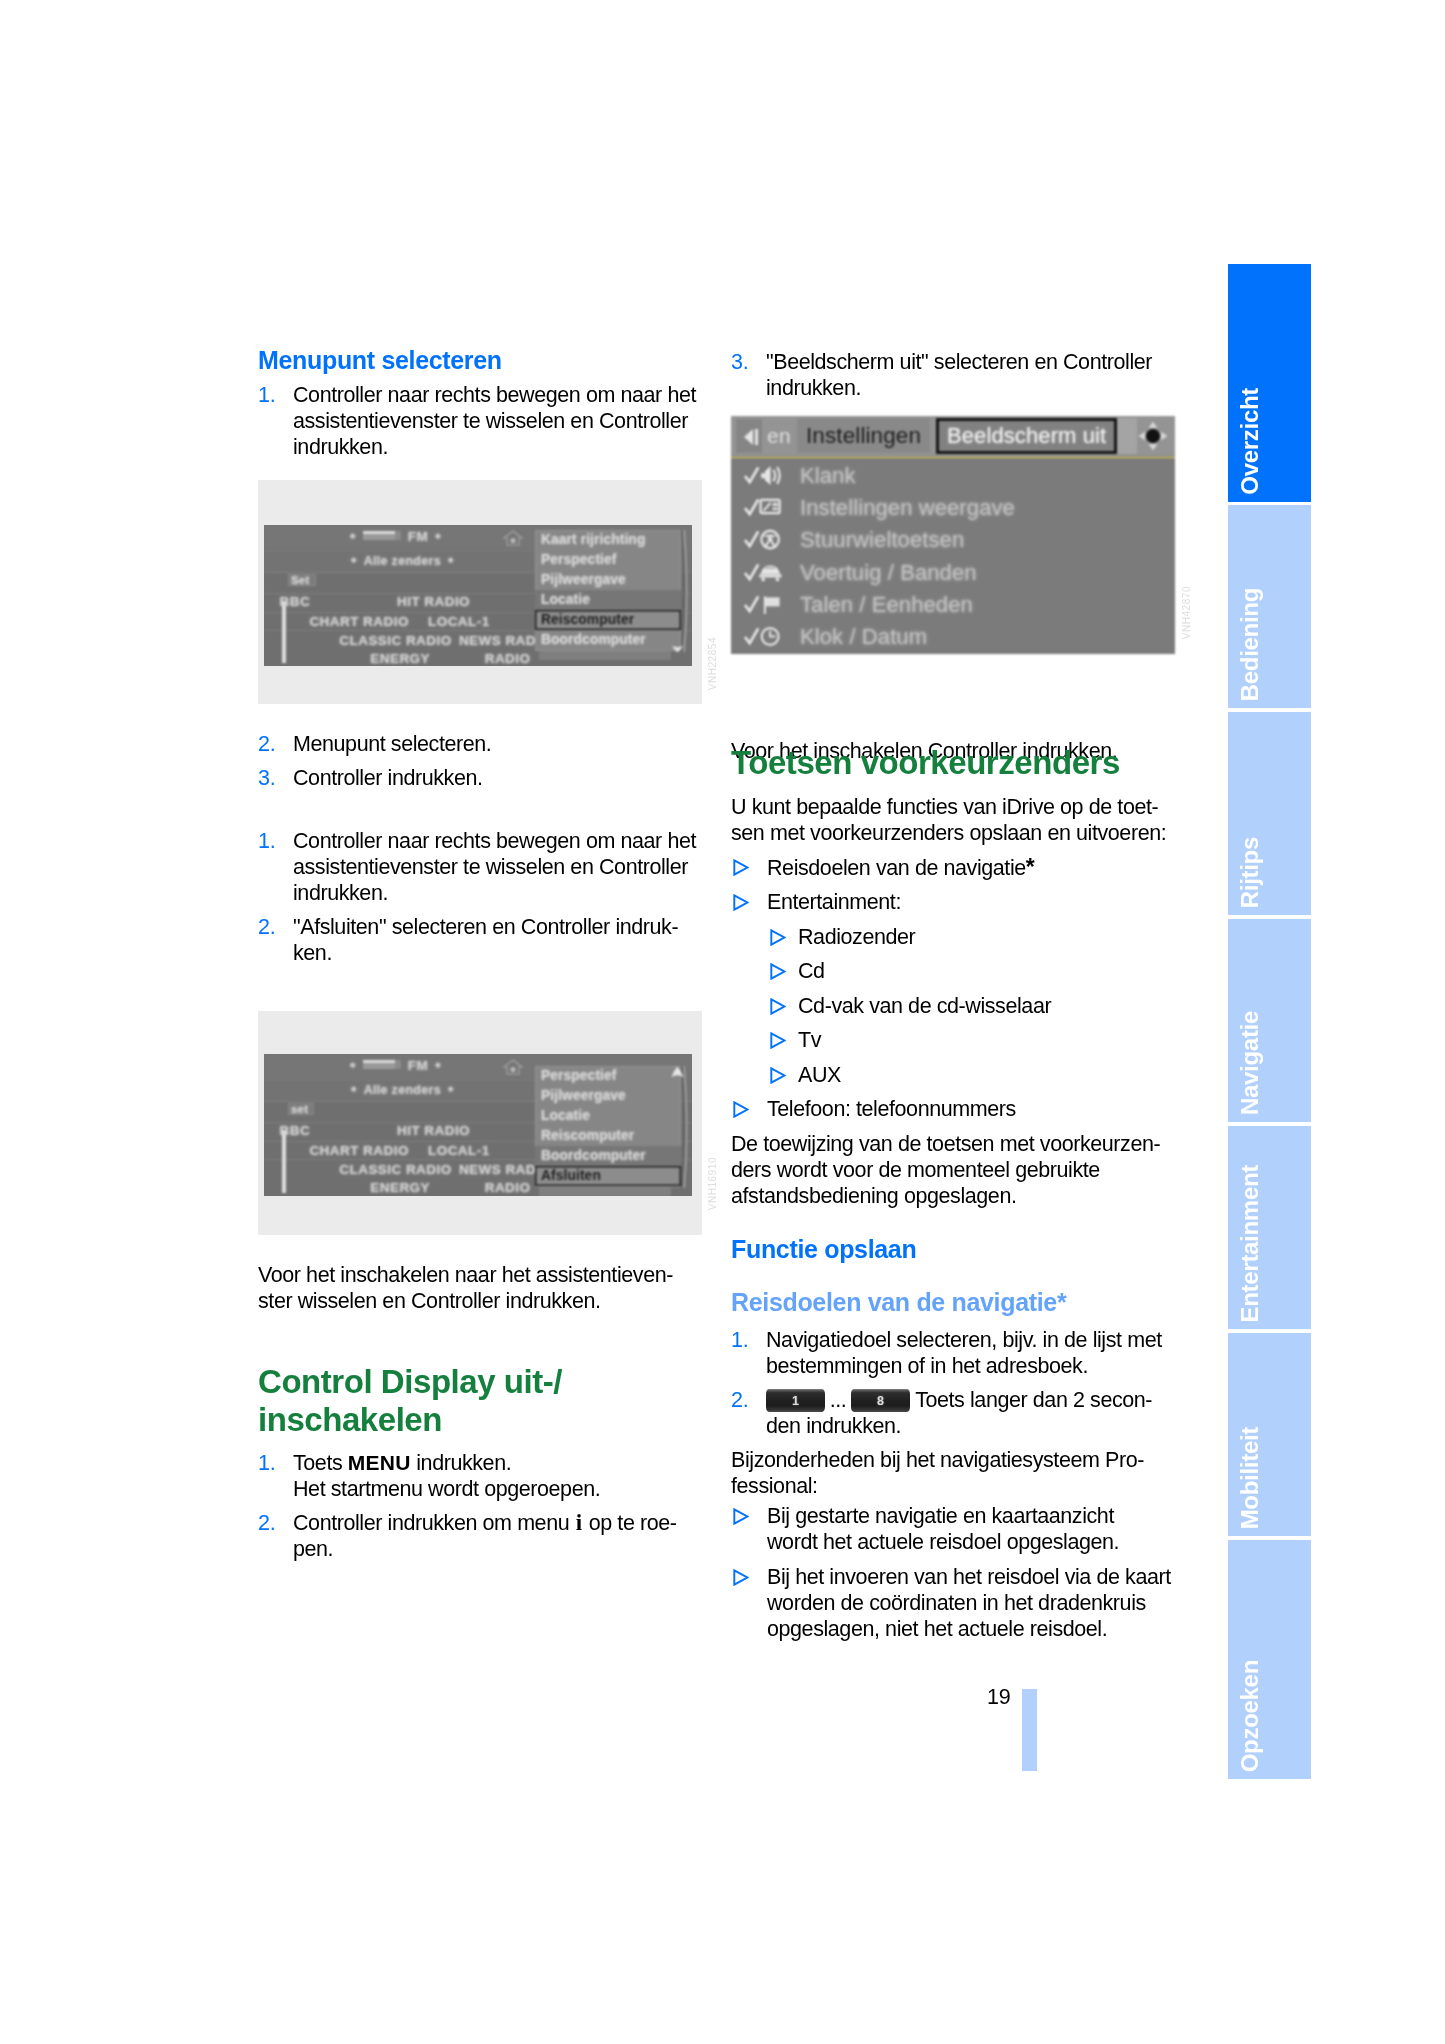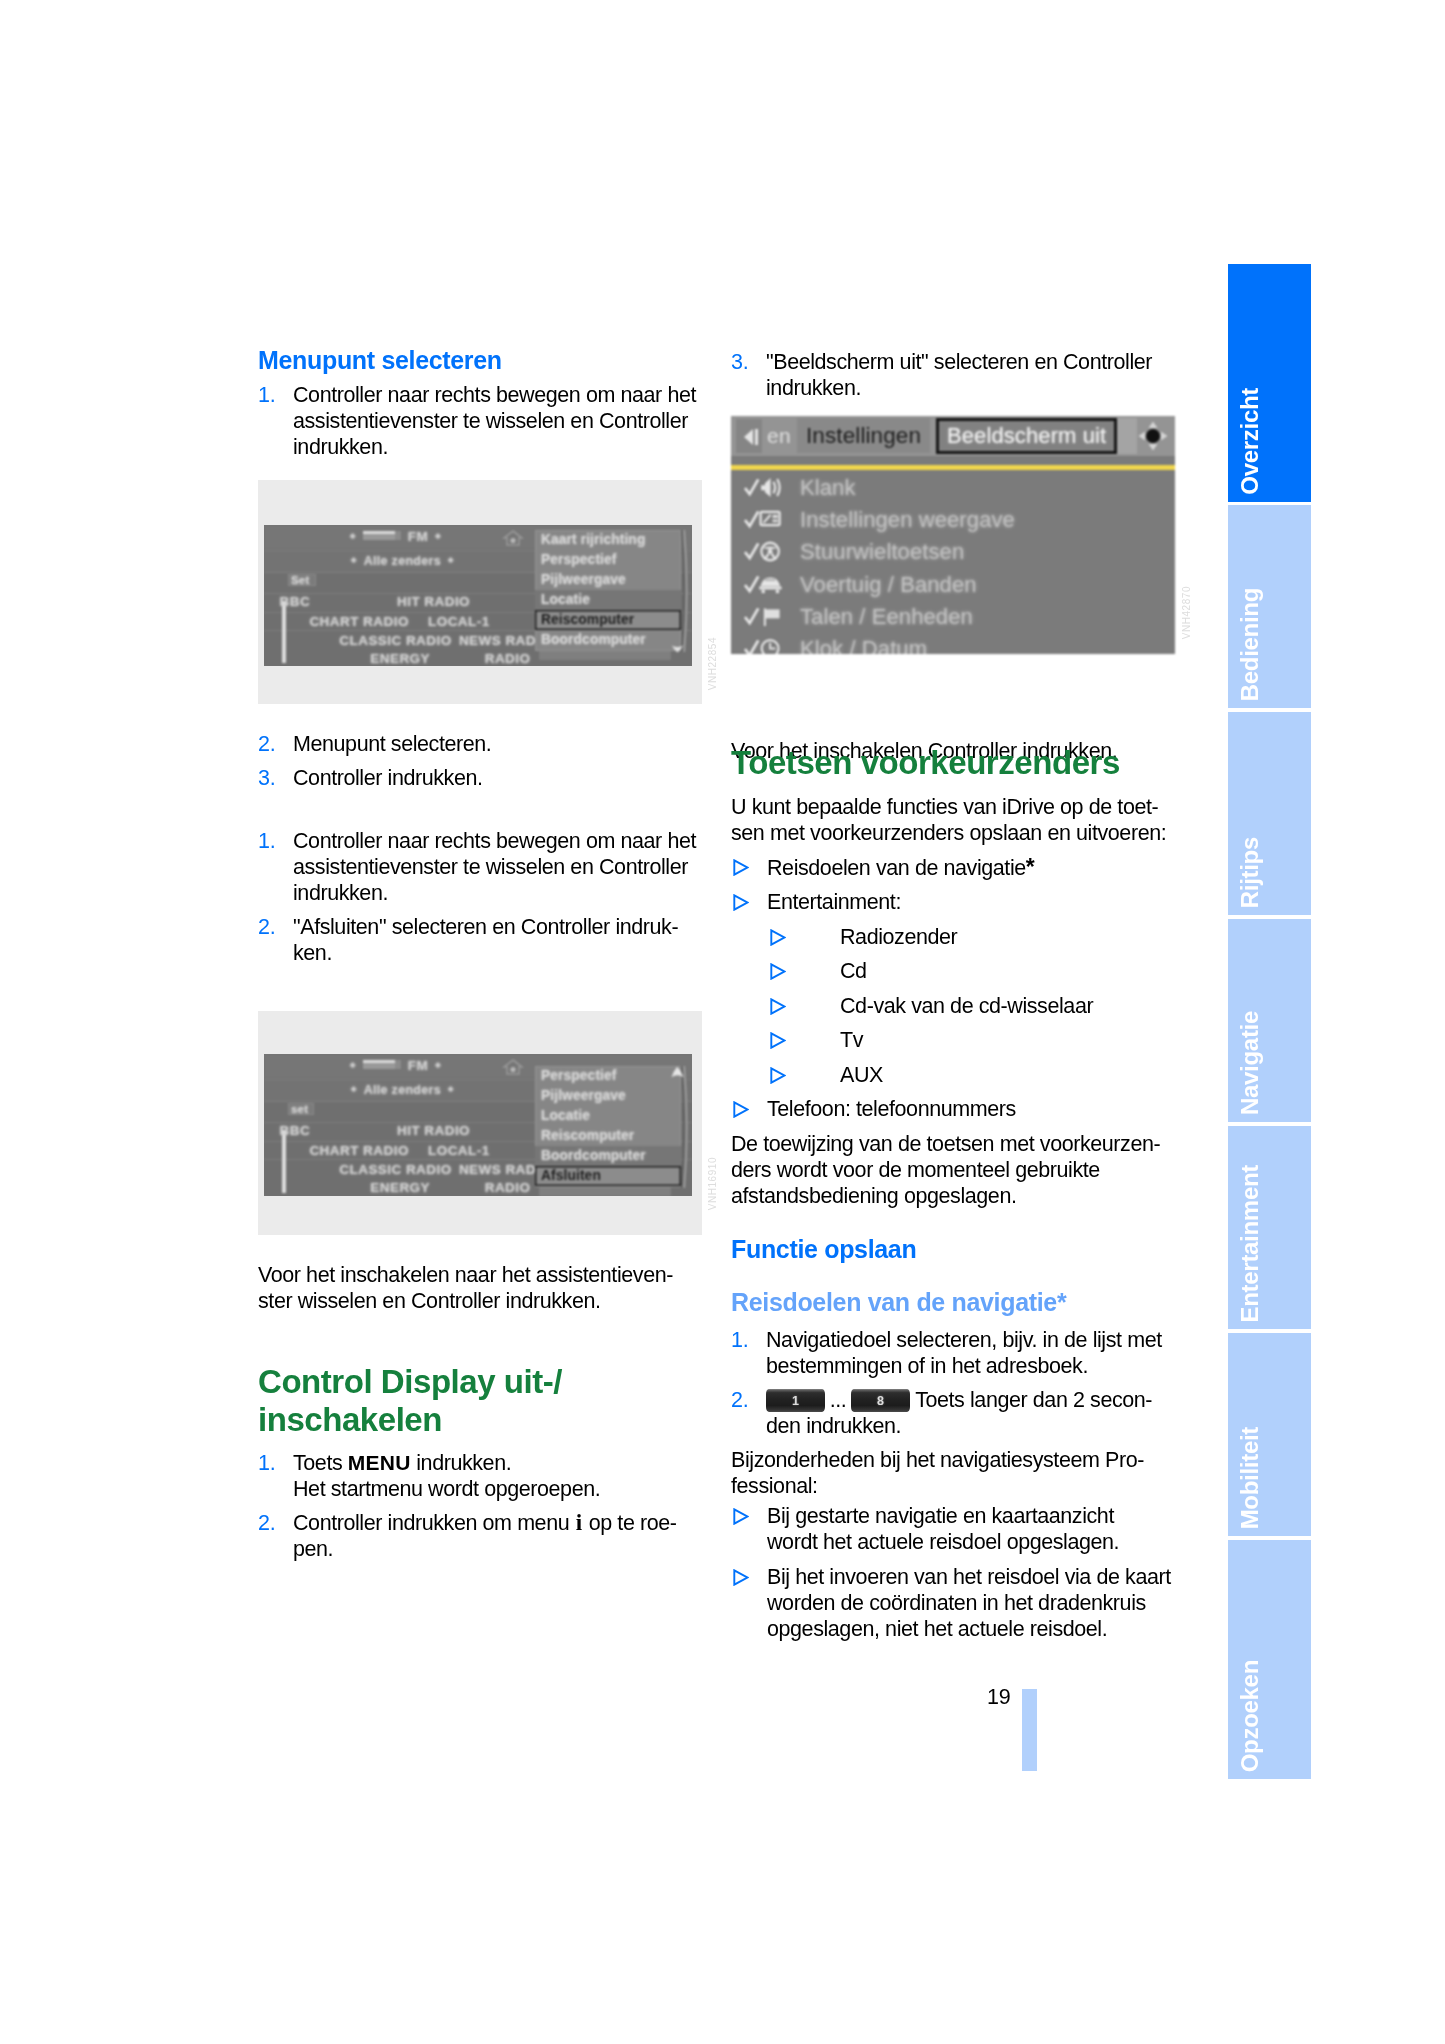--- a/index.html
+++ b/index.html
@@ -17,21 +17,21 @@
   .colR{left:731px;}
 
   .step{display:flex;margin:0;}
   .step .n{color:#0072fb;font-size:21.5px;line-height:26px;width:35px;flex:none;letter-spacing:-0.3px;}
   .step .t{font-size:21.5px;line-height:26px;color:#000;letter-spacing:-0.42px;flex:1;}
 
   .bul{display:flex;margin:0 0 8.5px 0;}
   .bul .b{flex:none;font-size:21.5px;line-height:26px;color:#0072fb;}
   .bul .t{font-size:21.5px;line-height:26px;color:#000;letter-spacing:-0.42px;flex:1;}
   .bul1 .b{width:36px;}
-  .bul2{padding-left:37px;gap:42px;}
+  .bul2{padding-left:37px;}
   .bul2 .b{width:30px;}
   .tri{display:block;width:16px;height:17px;margin-top:5px;margin-left:2px;}
   .tri polygon{fill:none;stroke:#0072fb;stroke-width:1.9;stroke-linejoin:miter;}
 
   
   .tabs{position:absolute;left:1228px;top:264px;width:83px;}
   .tab{width:83px;position:relative;background:#b1d0fc;}
   .tab.active{background:#0072fb;}
   .tab .lbl{position:absolute;left:0;top:0;width:83px;height:100%;
      display:flex;align-items:flex-end;justify-content:flex-start;
@@ -77,21 +77,21 @@
   .rmi.sel2{background:#757575;}
   .rbar{position:absolute;right:-7px;top:0px;height:122px;width:7px;}
   .rarrow{position:absolute;right:-3px;width:13px;height:12px;}
   .rdim{position:absolute;left:4px;right:10px;bottom:-9px;height:10px;background:#909090;opacity:.55;}
 
   
   .setscr{position:absolute;inset:0;background:#7a7a7a;}
   .shead{position:absolute;left:0;right:0;top:0;height:40px;background:#969696;}
   .sgap{position:absolute;top:2px;height:36px;background:#a8a8a8;}
   .sbody{position:absolute;left:0;right:0;top:41px;bottom:0;background:#7a7a7a;
-         border-top:5px solid #fde047;margin-top:8px;}
+         border-top:1px solid #fde047;}
   .sback{position:absolute;left:5px;top:3px;width:26px;height:34px;background:#868686;}
   .slang{position:absolute;left:31px;top:3px;width:34px;height:34px;
          color:#e4e4e4;font-size:21px;line-height:34px;text-align:center;letter-spacing:.2px;
          text-shadow:0 0 2px rgba(255,255,255,.25);}
   .stab{position:absolute;left:66px;top:2px;height:35px;background:#8a8a8a;color:#121212;
         font-size:22.5px;line-height:35px;padding:0 9px;letter-spacing:.1px;}
   .ssel{position:absolute;top:2px;height:36px;box-sizing:border-box;background:#818181;
         border:3px solid #0a0a0a;color:#fff;font-size:22px;line-height:30px;padding:0 8px;
         letter-spacing:.1px;text-shadow:0 0 3px rgba(255,255,255,.45);}
   .sctrl{position:absolute;left:406px;top:4px;width:32px;height:32px;}

